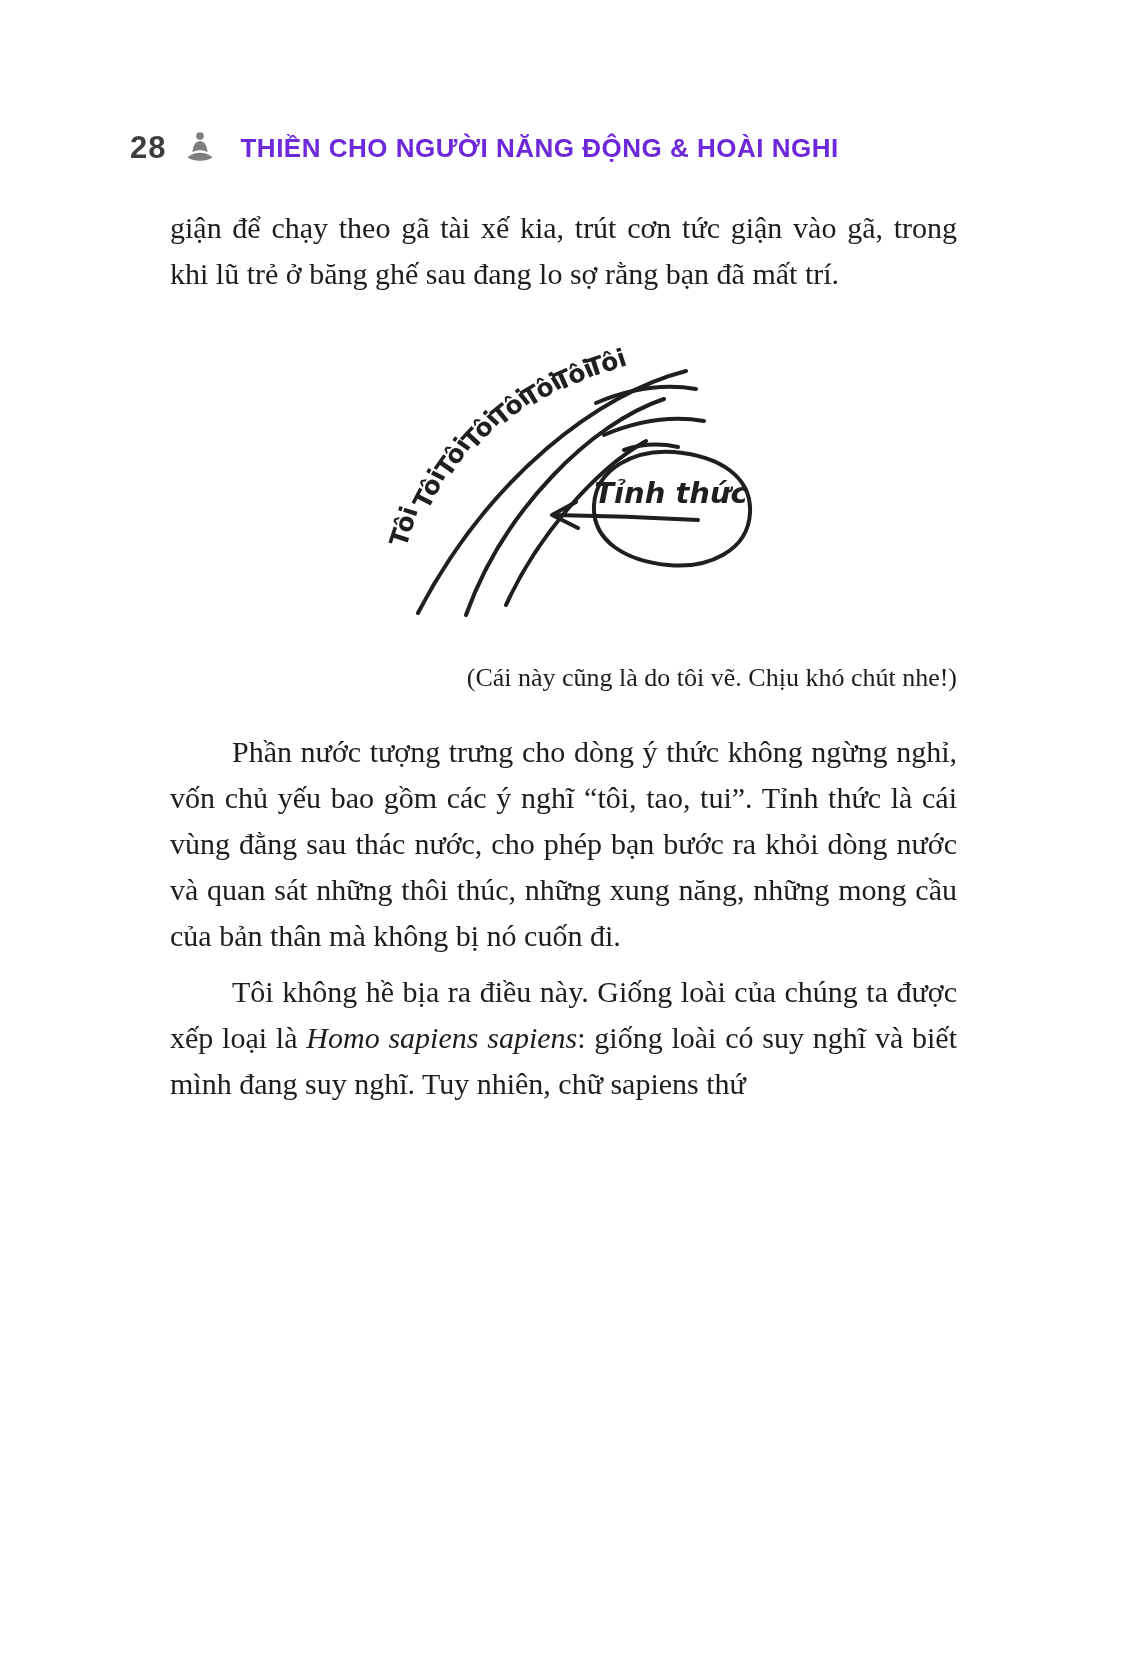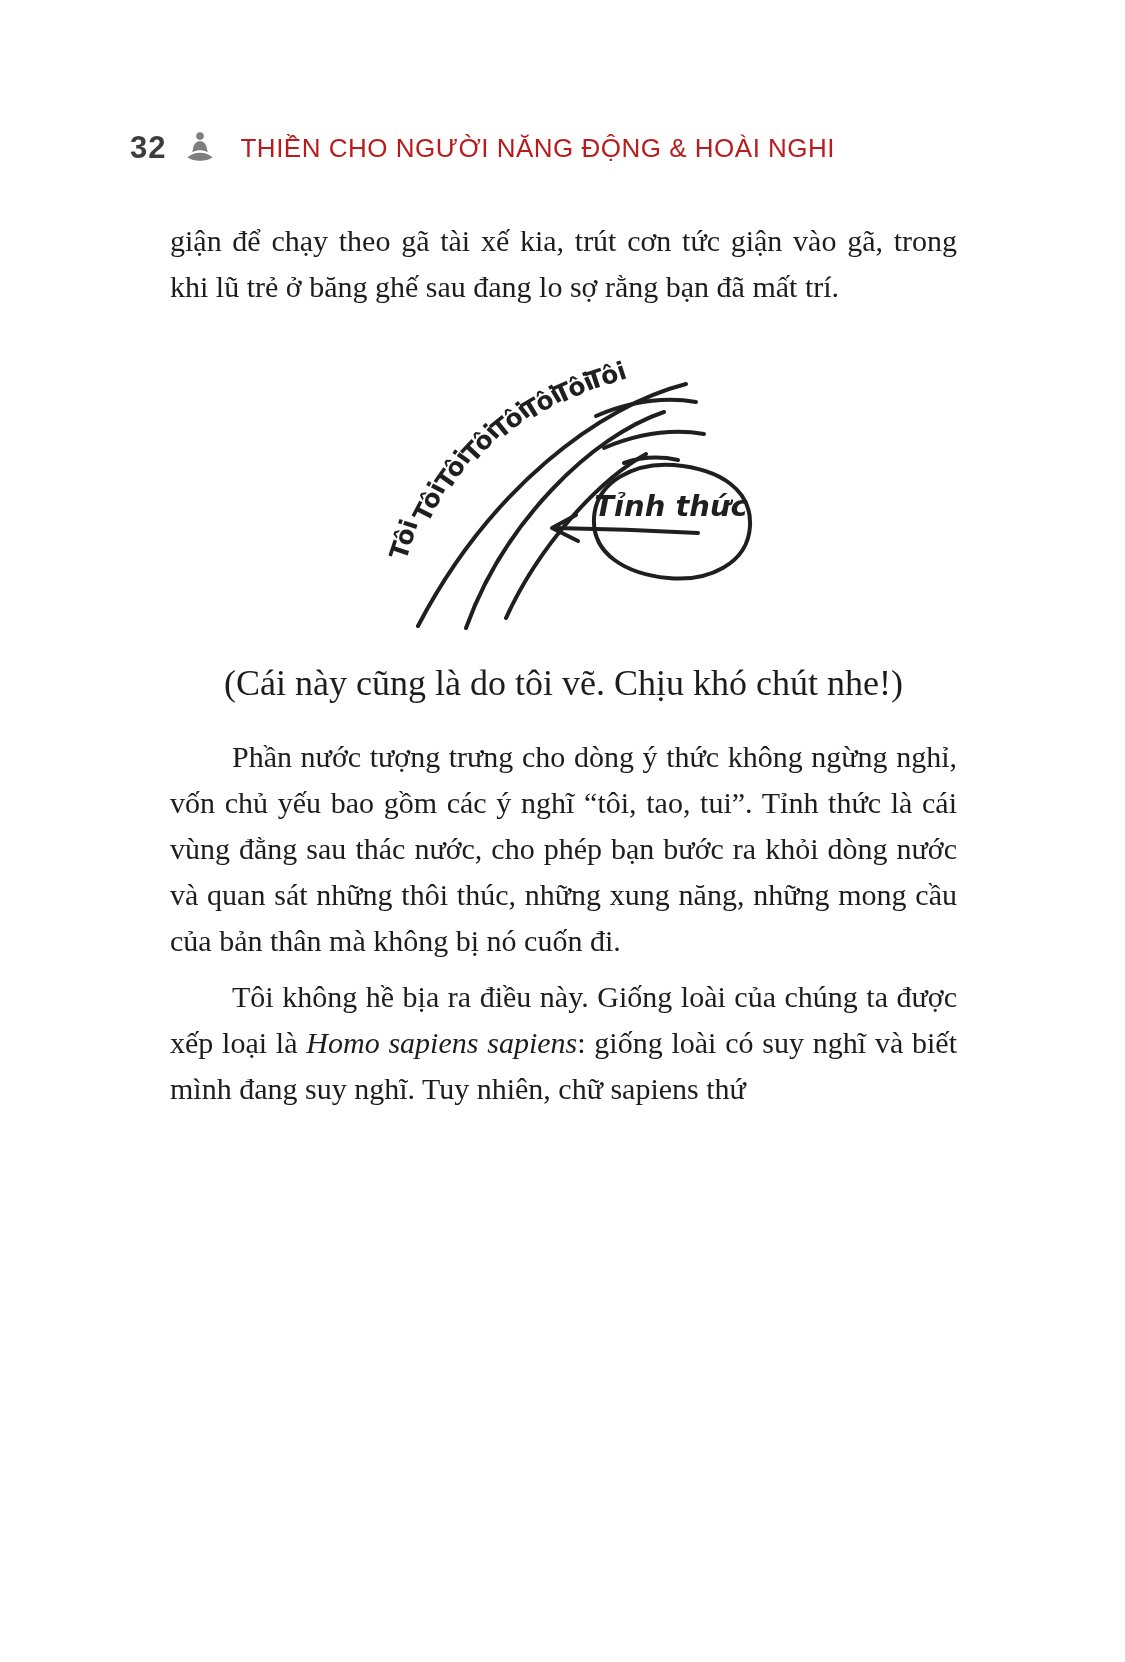--- a/index.html
+++ b/index.html
@@ -18,38 +18,38 @@
   }
   .page-number {
     font-family:"Liberation Sans","DejaVu Sans",sans-serif;
     font-size:31px; font-weight:600; color:#3d3d3d;
     letter-spacing:1px;
     margin-right:16px;
   }
   .med-icon { width:36px; height:34px; margin-right:22px; }
   .header-title {
     font-family:"Liberation Sans","DejaVu Sans",sans-serif;
-    font-size:26px; font-weight:400; color:#b91c1c;
+    font-size:26px; font-weight:700; color:#6d28d9;
     letter-spacing:0.5px;
     white-space:nowrap;
   }
   .content {
     position:absolute;
-    top:218px; left:170px; width:787px;
+    top:205px; left:170px; width:787px;
   }
   p.body {
     font-size:30px; line-height:46px;
     text-align:justify;
     margin:0 0 10px 0;
   }
   p.indent { text-indent:62px; }
   p.caption {
-    font-size:36px; line-height:46px;
-    text-align:center;
-    margin:28px 0 28px 0;
+    font-size:26px; line-height:46px;
+    text-align:right;
+    margin:36px 0 28px 0;
   }
   .figure { width:460px; height:312px; margin:0 0 12px 178px; }
   .figure svg { display:block; }
   .ink { stroke:#1f1f1f; stroke-width:4; fill:none; stroke-linecap:round; stroke-linejoin:round; }
   text.toi {
     font-family:"DejaVu Sans",sans-serif;
     font-size:25px; font-weight:bold; fill:#1f1f1f;
     text-anchor:middle;
   }
   text.awareness {
@@ -57,21 +57,21 @@
     font-size:29px; font-weight:bold; font-style:italic;
     fill:#1f1f1f; text-anchor:middle;
   }
 </style>
 </head>
 <body>
 
 <div class="page">
 
   <div class="header">
-    <span class="page-number">32</span>
+    <span class="page-number">28</span>
     <span class="med-icon">
       <svg viewBox="0 0 24 24" width="36" height="34">
         <g fill="#7e7e7e">
           <circle cx="12" cy="3.6" r="2.7"></circle>
           <path d="M12 7.2 c -2.6 0 -4.1 1.9 -4.7 4.4 l -0.8 3.4 c 2.1 -1 3.6 -1.4 5.5 -1.4 s 3.4 0.4 5.5 1.4 l -0.8 -3.4 C 16.1 9.1 14.6 7.2 12 7.2 z"></path>
           <path d="M3.2 18.6 c 2.6 -2.3 5.7 -3.2 8.8 -3.2 s 6.2 0.9 8.8 3.2 c -1.6 1.5 -4.8 2.4 -8.8 2.4 s -7.2 -0.9 -8.8 -2.4 z"></path>
         </g>
       </svg>
     </span>
     <span class="header-title">THIỀN CHO NGƯỜI NĂNG ĐỘNG &amp; HOÀI NGHI</span>

